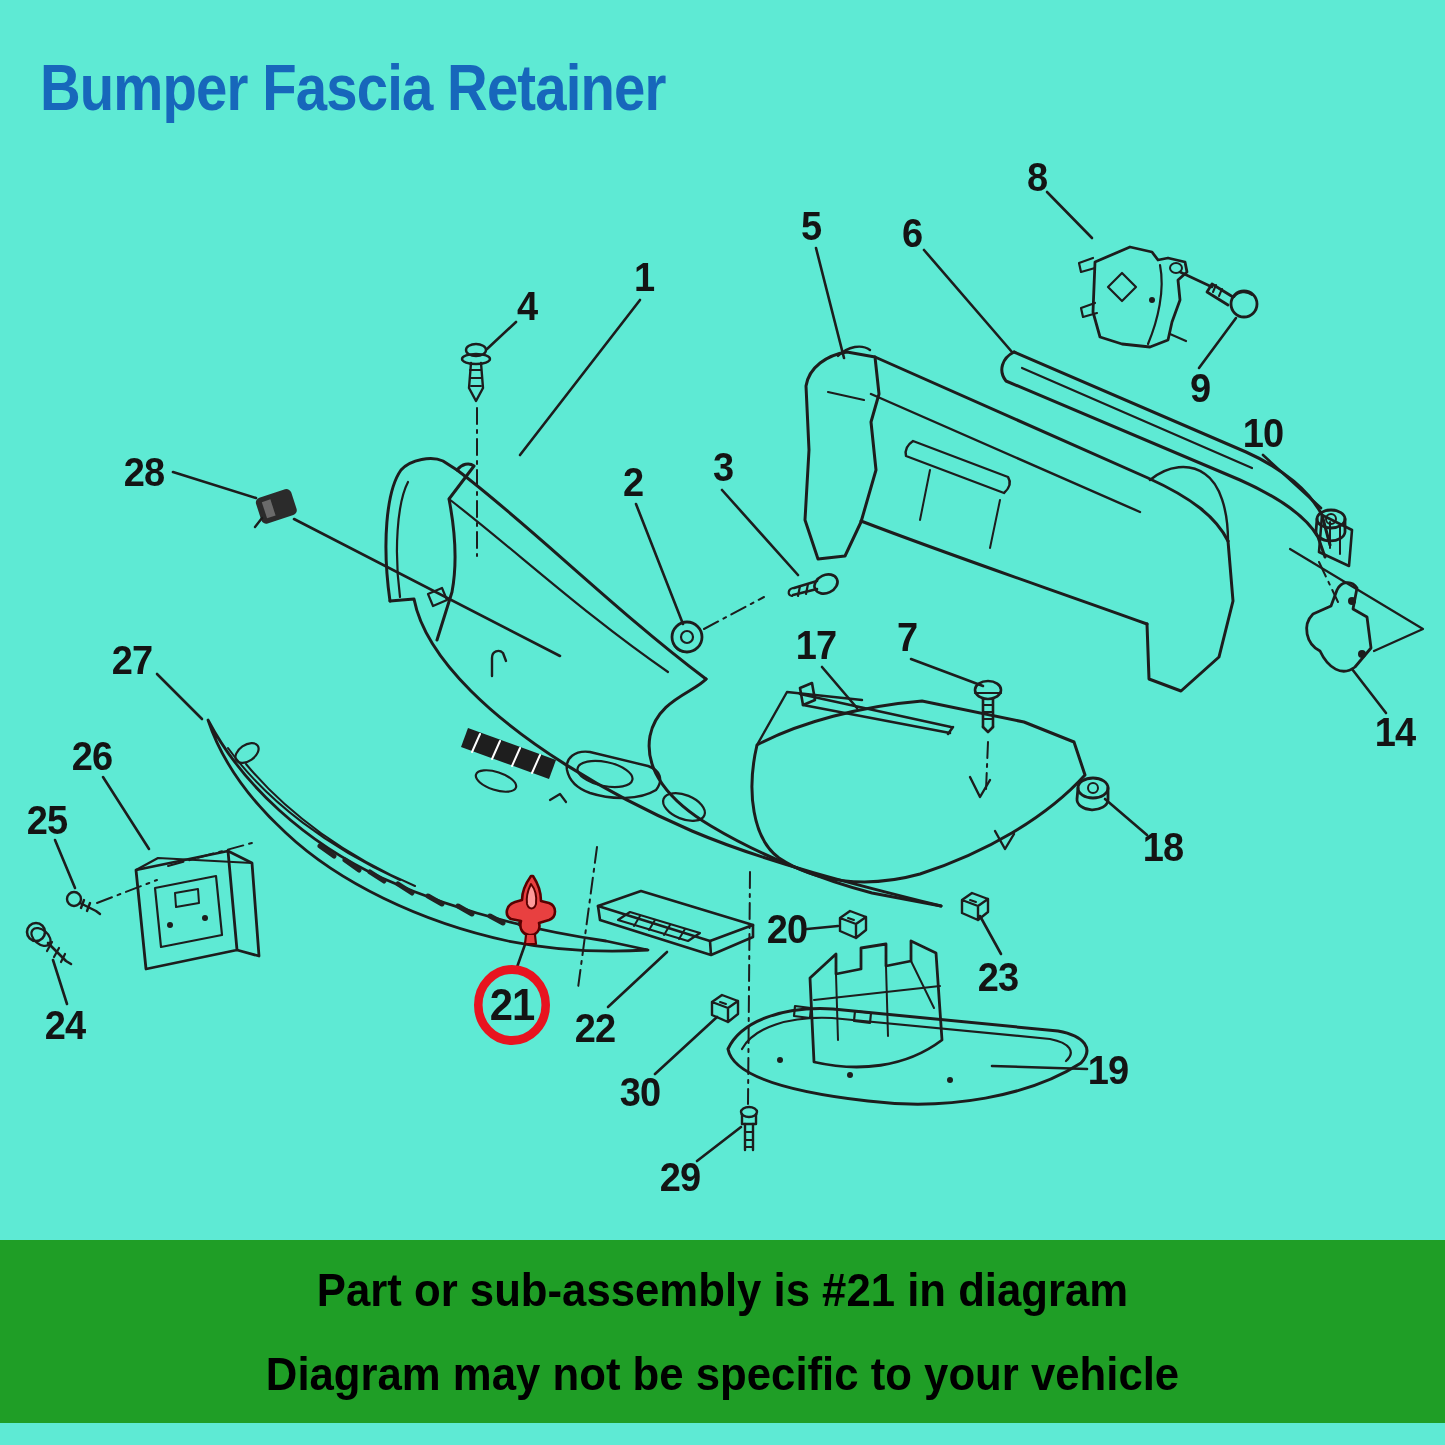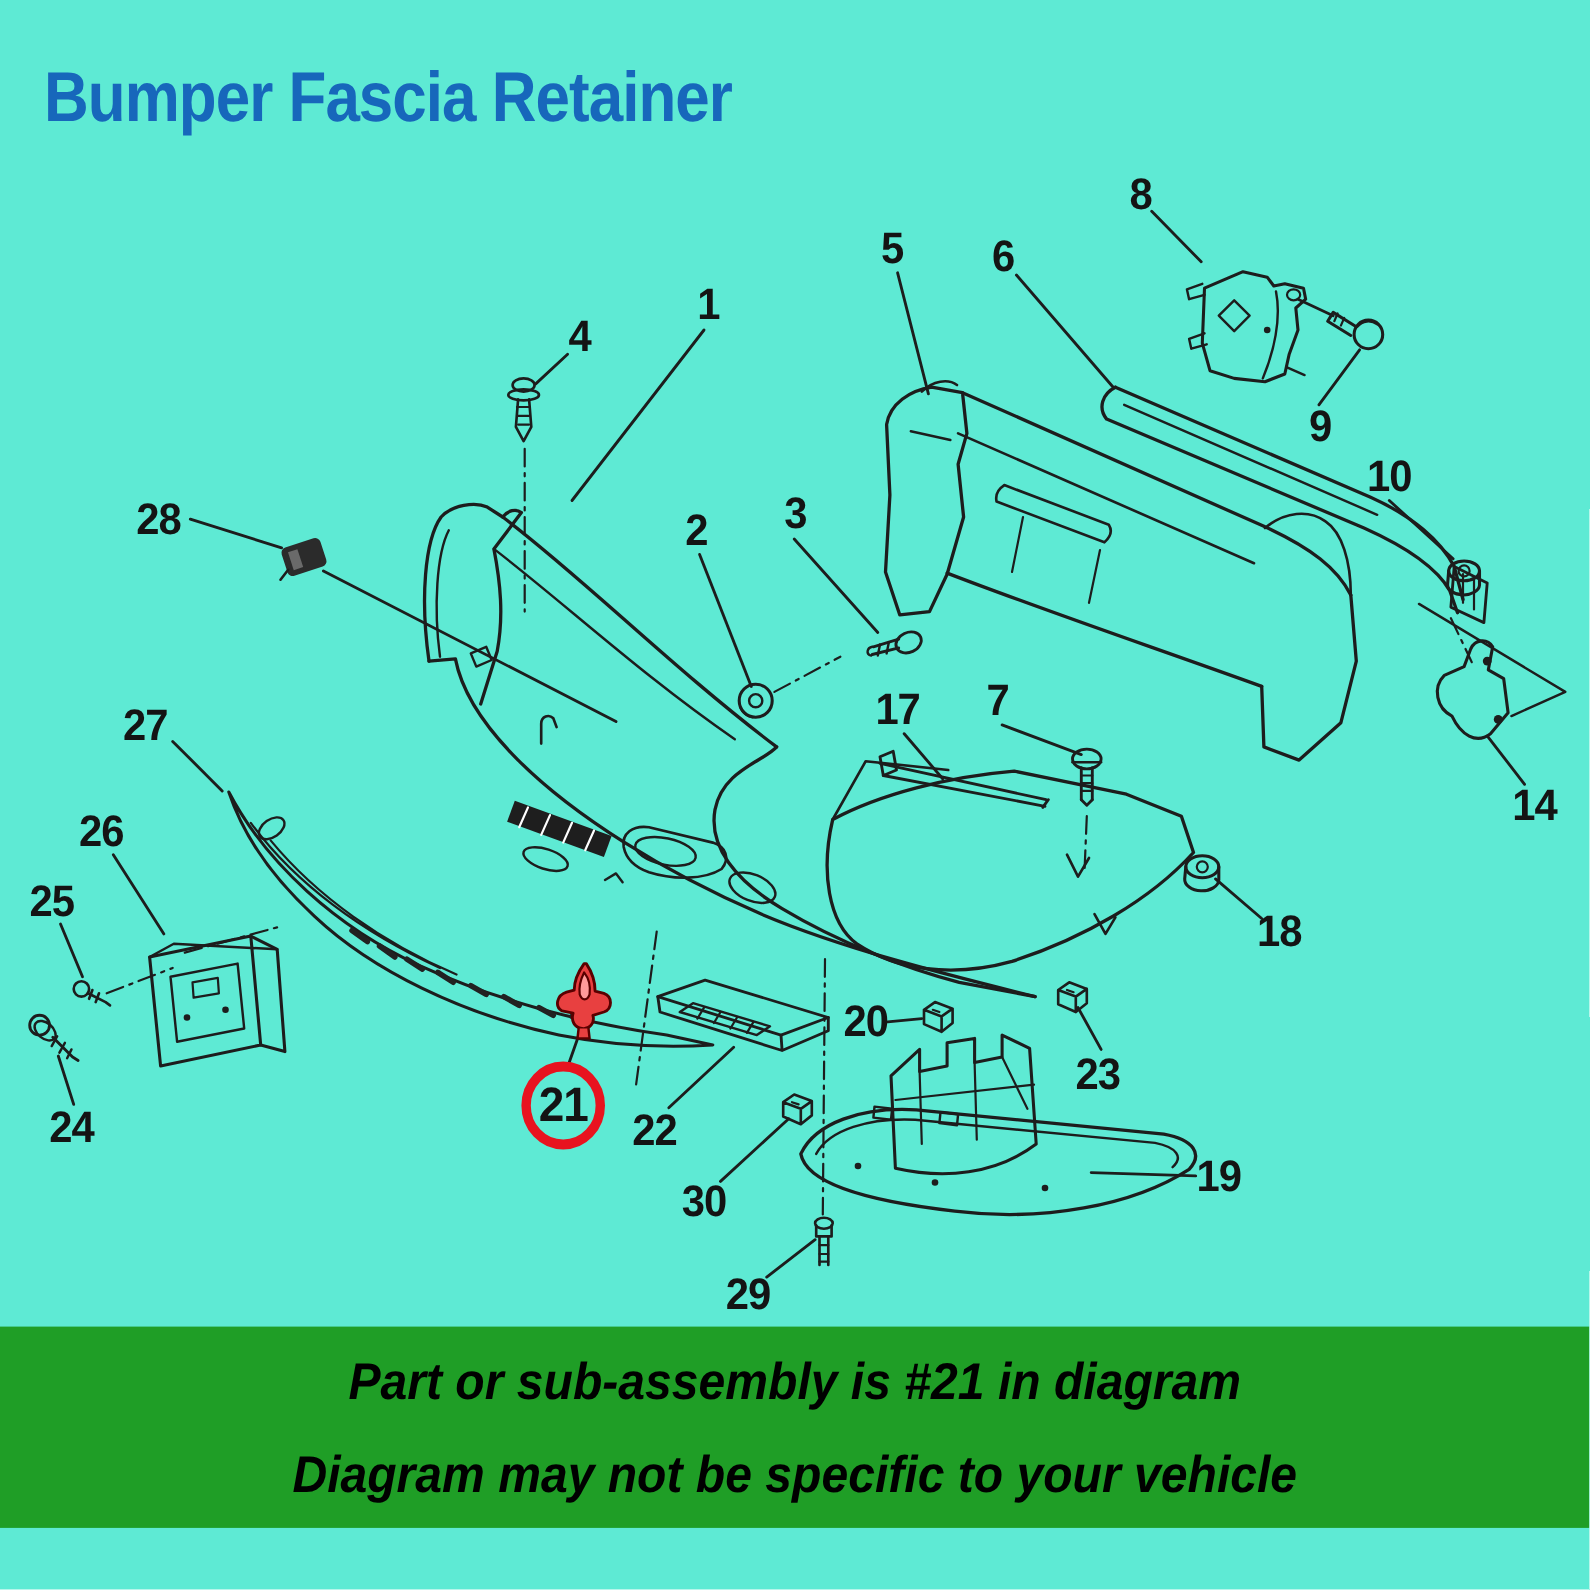--- a/index.html
+++ b/index.html
@@ -22,21 +22,21 @@
     position:absolute;transform:translate(-50%,-50%) scaleX(0.95);
     font-size:40px;font-weight:700;color:#141414;line-height:1;
     letter-spacing:-1px;white-space:nowrap;
   }
   .part-label.circled{
     width:62px;height:62px;border:9px solid var(--highlight);border-radius:50%;
     display:flex;align-items:center;justify-content:center;
     font-size:44px;background:transparent;
   }
   .info-banner{
-    position:absolute;left:0;top:1206px;width:1445px;height:183px;font-style:italic;
+    position:absolute;left:0;top:1240px;width:1445px;height:183px;
   }
   .banner-line{
     position:absolute;left:0;width:1445px;text-align:center;
     font-weight:700;font-size:47px;line-height:1.1;
     transform:scaleX(0.93);transform-origin:center;white-space:nowrap;
   }
   .banner-line-1{top:24px;}
   .banner-line-2{top:108px;}
 </style>
 </head>

